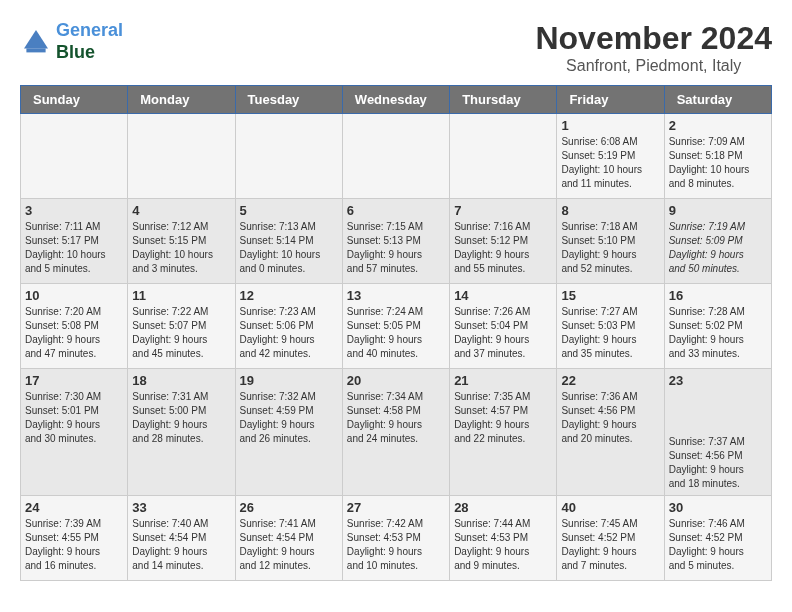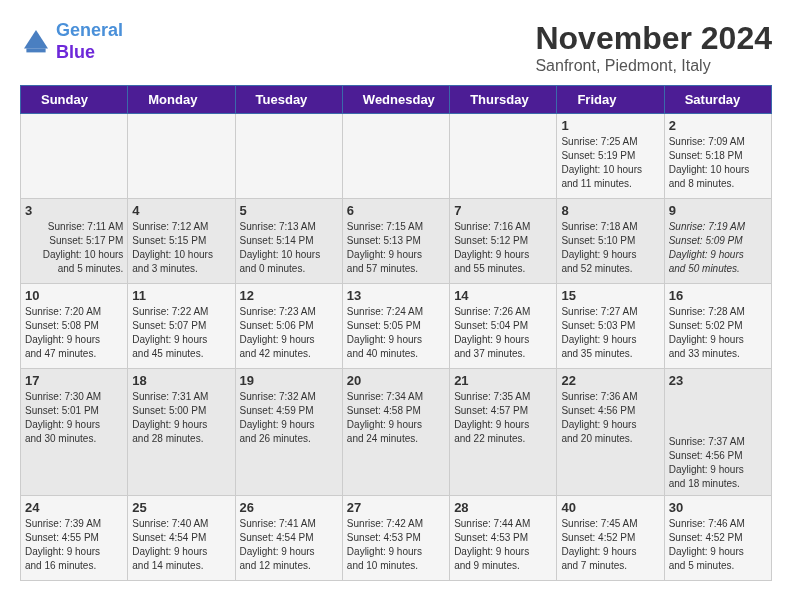--- a/index.html
+++ b/index.html
@@ -29,42 +29,42 @@
     }
     .logo-text span {
       color: #4a90d9;
       text-align: right;
     }
     .logo-icon {
       width: 32px;
       height: 32px;
     }
     .title-block {
-      text-align: left;
+      text-align: center;
     }
     .month-title {
       font-size: 32px;
       font-weight: bold;
       color: #333;
     }
     .location {
       font-size: 16px;
       color: #555;
     }
     table {
       width: 100%;
       border-collapse: collapse;
       table-layout: fixed;
     }
     thead tr th {
-      background-color: #4c1d95;
+      background-color: #737373;
       color: #fff;
       font-size: 13px;
       font-weight: bold;
-      padding: 6px 20px;
+      padding: 6px 12px;
       text-align: left;
       border: 1px solid #3a6aaa;
     }
     tbody tr td {
       vertical-align: top;
       border: 1px solid #ccc;
       padding: 4px;
       font-size: 10.5px;
       color: #333;
       height: 85px;
@@ -93,21 +93,21 @@
 <body>
 
 <div class="header">
   <div class="logo">
     <svg class="logo-icon" viewBox="0 0 40 40">
       <polygon points="20,5 35,28 5,28" fill="#4a7fc1"></polygon>
       <rect x="8" y="28" width="24" height="5" fill="#4a7fc1"></rect>
     </svg>
     <div class="logo-text">
       <div><span>General</span></div>
-      <div><span style="color:#6d28d9;">Blue</span></div>
+      <div><span style="color:#14532d;">Blue</span></div>
     </div>
   </div>
   <div class="title-block">
     <div class="month-title">November 2024</div>
     <div class="location">Sanfront, Piedmont, Italy</div>
   </div>
 </div>
 
 <table>
   <thead>
@@ -123,37 +123,37 @@
   </thead>
   <tbody id="calendar-body">
   <tr>
         <td class="empty-cell"></td>
         <td class="empty-cell"></td>
         <td class="empty-cell"></td>
         <td class="empty-cell"></td>
         <td class="empty-cell"></td>
         <td>
           <div class="day-number">1</div>
-          <div class="day-info" style="white-space: pre-line;">Sunrise: 7:25 AM
+          <div class="day-info" style="white-space: pre-line;">Sunrise: 6:08 AM
 Sunset: 5:19 PM
 Daylight: 10 hours
 and 11 minutes.</div>
         </td>
         <td>
           <div class="day-number">2</div>
           <div class="day-info" style="white-space: pre-line;">Sunrise: 7:09 AM
 Sunset: 5:18 PM
 Daylight: 10 hours
 and 8 minutes.</div>
         </td>
       </tr>
       <tr>
         <td>
           <div class="day-number">3</div>
-          <div class="day-info" style="white-space: pre-line; text-align: right;">Sunrise: 7:11 AM
+          <div class="day-info" style="white-space: pre-line;">Sunrise: 7:11 AM
 Sunset: 5:17 PM
 Daylight: 10 hours
 and 5 minutes.</div>
         </td>
         <td>
           <div class="day-number">4</div>
           <div class="day-info" style="white-space: pre-line;">Sunrise: 7:12 AM
 Sunset: 5:15 PM
 Daylight: 10 hours
 and 3 minutes.</div>
@@ -298,21 +298,21 @@
       </tr>
       <tr>
         <td>
           <div class="day-number">24</div>
           <div class="day-info" style="white-space: pre-line;">Sunrise: 7:39 AM
 Sunset: 4:55 PM
 Daylight: 9 hours
 and 16 minutes.</div>
         </td>
         <td>
-          <div class="day-number">25</div>
+          <div class="day-number">33</div>
           <div class="day-info" style="white-space: pre-line;">Sunrise: 7:40 AM
 Sunset: 4:54 PM
 Daylight: 9 hours
 and 14 minutes.</div>
         </td>
         <td>
           <div class="day-number">26</div>
           <div class="day-info" style="white-space: pre-line;">Sunrise: 7:41 AM
 Sunset: 4:54 PM
 Daylight: 9 hours

